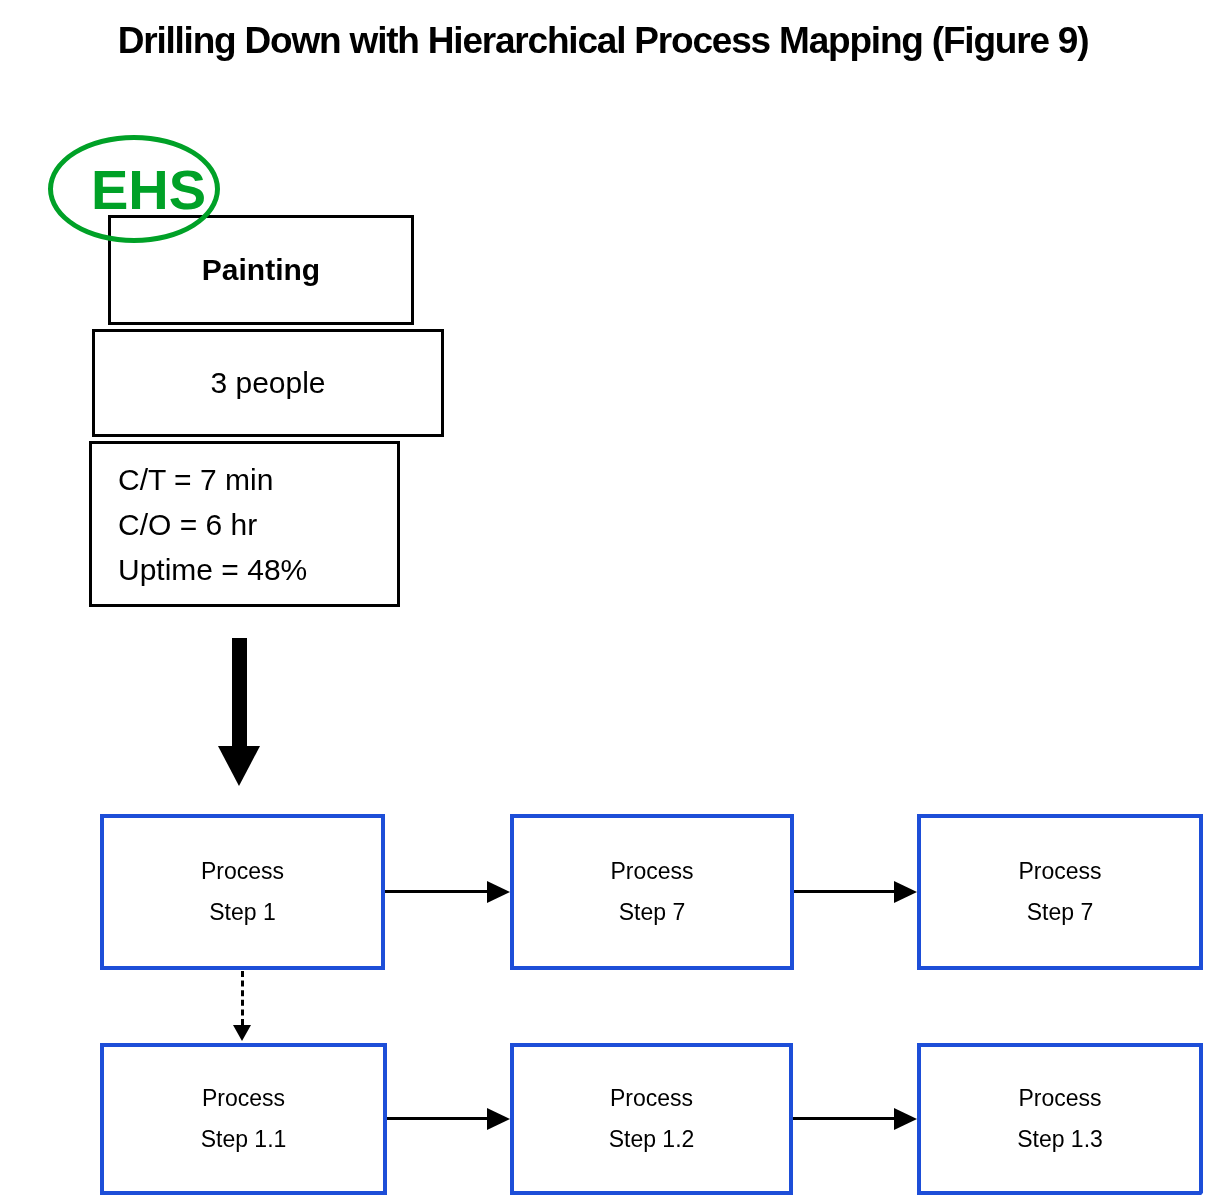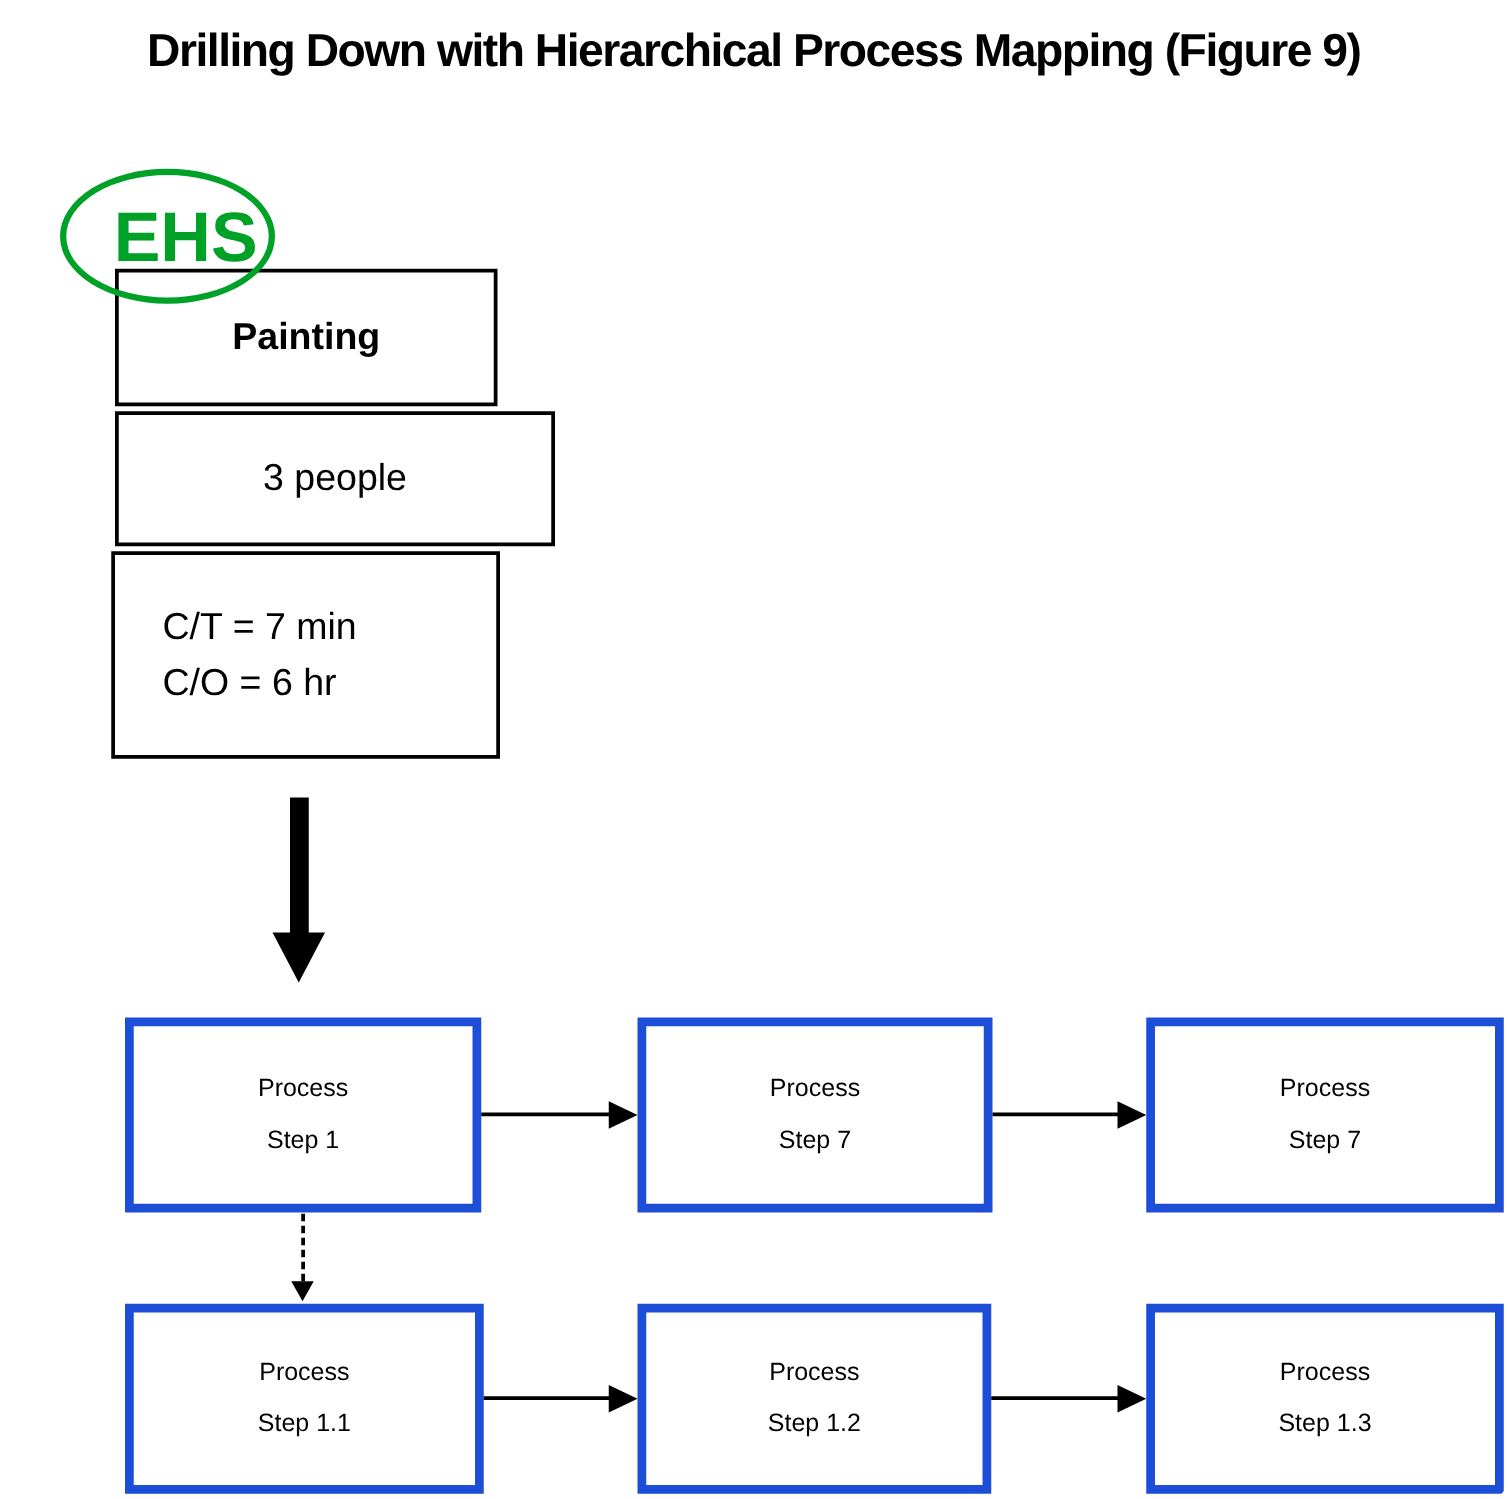--- a/index.html
+++ b/index.html
@@ -28,50 +28,50 @@
   }
   .ehs-label{
     font-size:56px;font-weight:700;color:#00A127;letter-spacing:0px;
   }
   
   .mbox{
     position:absolute;border:3px solid #000;box-sizing:border-box;
     background:#fff;font-size:30px;
   }
   .mbox-title{
-    left:92px;top:215px;width:306px;height:110px;
+    left:108px;top:215px;width:306px;height:110px;
     display:flex;align-items:center;justify-content:center;
     font-weight:700;z-index:2;
   }
   .mbox-people{
     left:92px;top:329px;width:352px;height:108px;
     display:flex;align-items:center;justify-content:center;
   }
   .mbox-metrics{
     left:89px;top:441px;width:311px;height:166px;
     display:flex;flex-direction:column;justify-content:center;
-    padding-left:38px;line-height:45px;
+    padding-left:26px;line-height:45px;
   }
   
   .fat-shaft{
     position:absolute;left:232px;top:638px;width:15px;height:110px;
     background:#000;
   }
   .fat-head{
     position:absolute;left:218px;top:746px;width:0;height:0;
     border-left:21px solid transparent;
     border-right:21px solid transparent;
     border-top:40px solid #000;
   }
   
   .pbox{
-    position:absolute;border:7px solid #1d4ed8;box-sizing:border-box;
+    position:absolute;border:4px solid #1d4ed8;box-sizing:border-box;
     background:#fff;
     display:flex;flex-direction:column;align-items:center;justify-content:center;
-    font-size:20px;line-height:41px;text-align:right;
+    font-size:23px;line-height:41px;text-align:right;
   }
   .r1c1{left:100px;top:814px;width:285px;height:156px;}
   .r1c2{left:510px;top:814px;width:284px;height:156px;}
   .r1c3{left:917px;top:814px;width:286px;height:156px;}
   .r2c1{left:100px;top:1043px;width:287px;height:152px;}
   .r2c2{left:510px;top:1043px;width:283px;height:152px;}
   .r2c3{left:917px;top:1043px;width:286px;height:152px;}
   
   .hline{position:absolute;height:3px;background:#000;}
   .hhead{
@@ -113,20 +113,21 @@
 
   <div class="mbox mbox-title">
     <span>Painting</span>
   </div>
   <div class="mbox mbox-people">
     <span>3 people</span>
   </div>
   <div class="mbox mbox-metrics">
     <div>C/T = 7 min</div>
     <div>C/O = 6 hr</div>
+    <div>Uptime = 48%</div>
   </div>
 
   <div class="fat-shaft"></div>
   <div class="fat-head"></div>
 
   <div class="pbox r1c1">
     <div>Process</div>
     <div>Step 1</div>
   </div>
   <div class="pbox r1c2">

